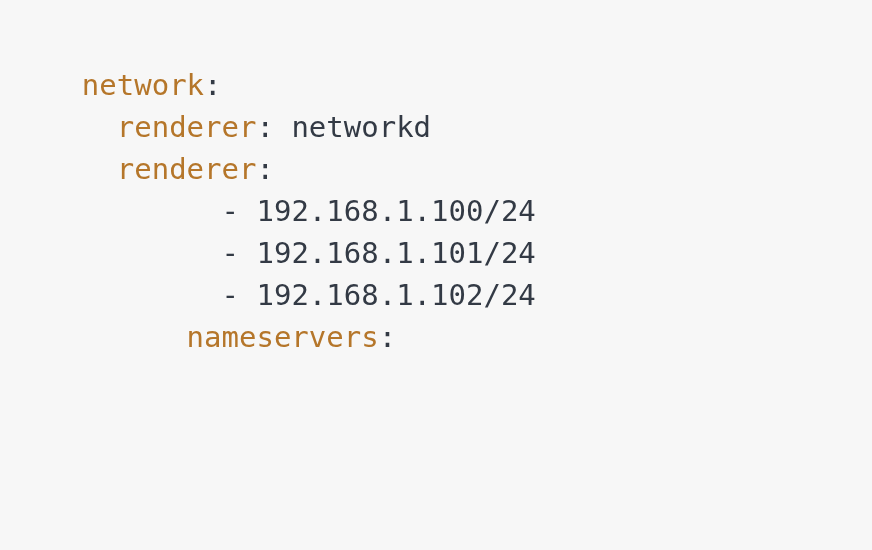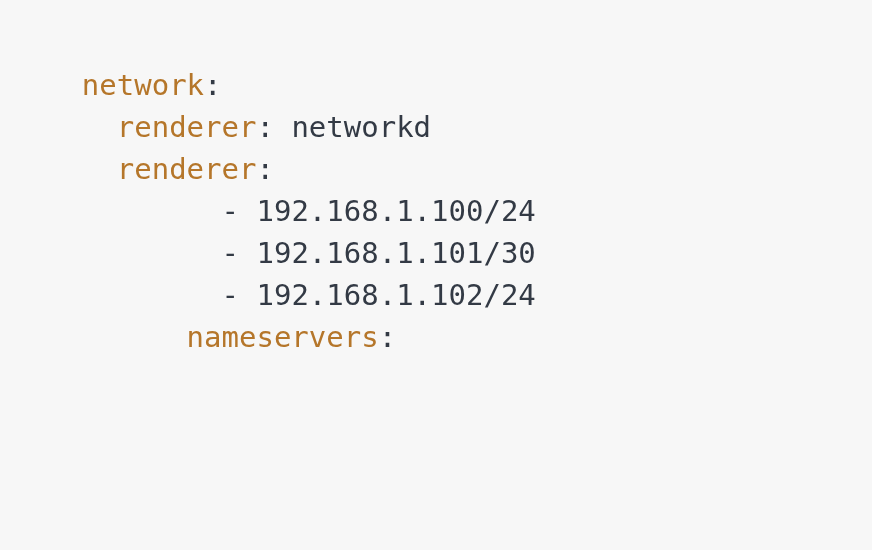--- a/index.html
+++ b/index.html
@@ -65,21 +65,21 @@
     <span class="tok-indent">  </span><span class="tok-key">renderer</span><span class="tok-punct">:</span>
   </div>
 
 
 
   <div class="code-line">
     <span class="tok-indent">        </span><span class="tok-dash">-</span><span class="tok-punct"> </span><span class="tok-val">192.168.1.100/24</span>
   </div>
 
   <div class="code-line">
-    <span class="tok-indent">        </span><span class="tok-dash">-</span><span class="tok-punct"> </span><span class="tok-val">192.168.1.101/30</span>
+    <span class="tok-indent">        </span><span class="tok-dash">-</span><span class="tok-punct"> </span><span class="tok-val">192.168.1.101/24</span>
   </div>
 
   <div class="code-line">
     <span class="tok-indent">        </span><span class="tok-dash">-</span><span class="tok-punct"> </span><span class="tok-val">192.168.1.102/24</span>
   </div>
 
 
   <div class="code-line">
     <span class="tok-indent">      </span><span class="tok-key">nameservers</span><span class="tok-punct">:</span>
   </div>

